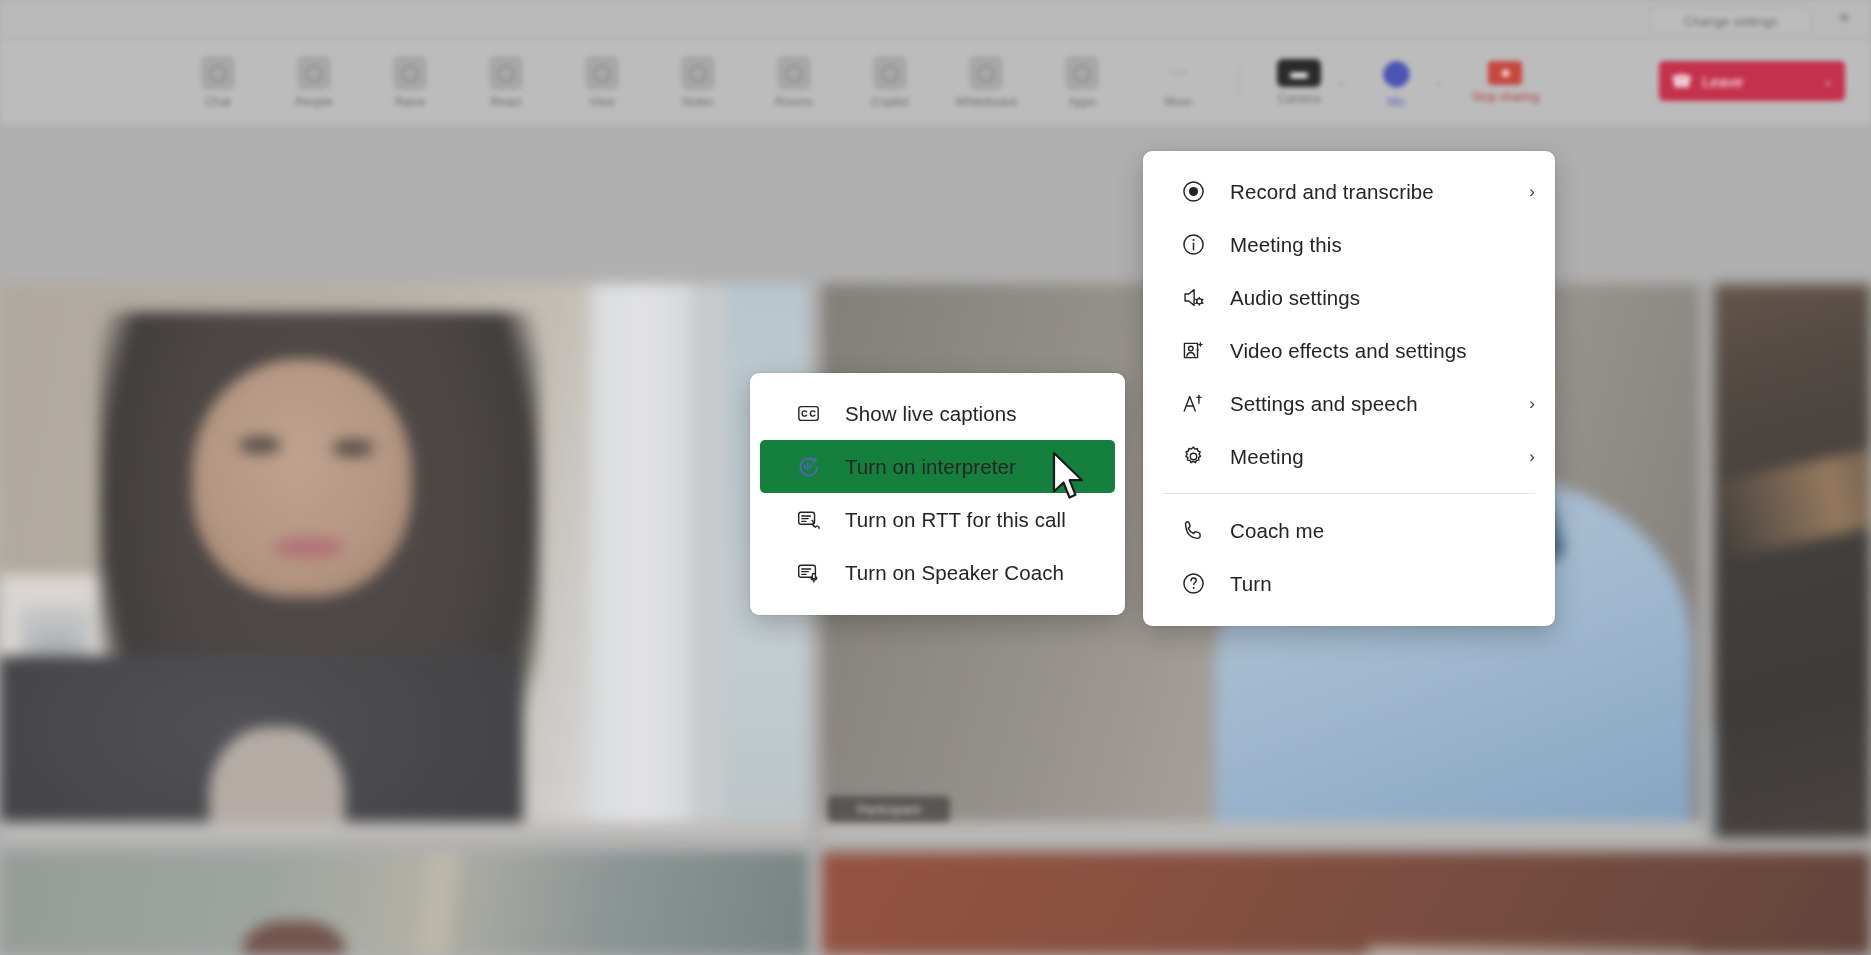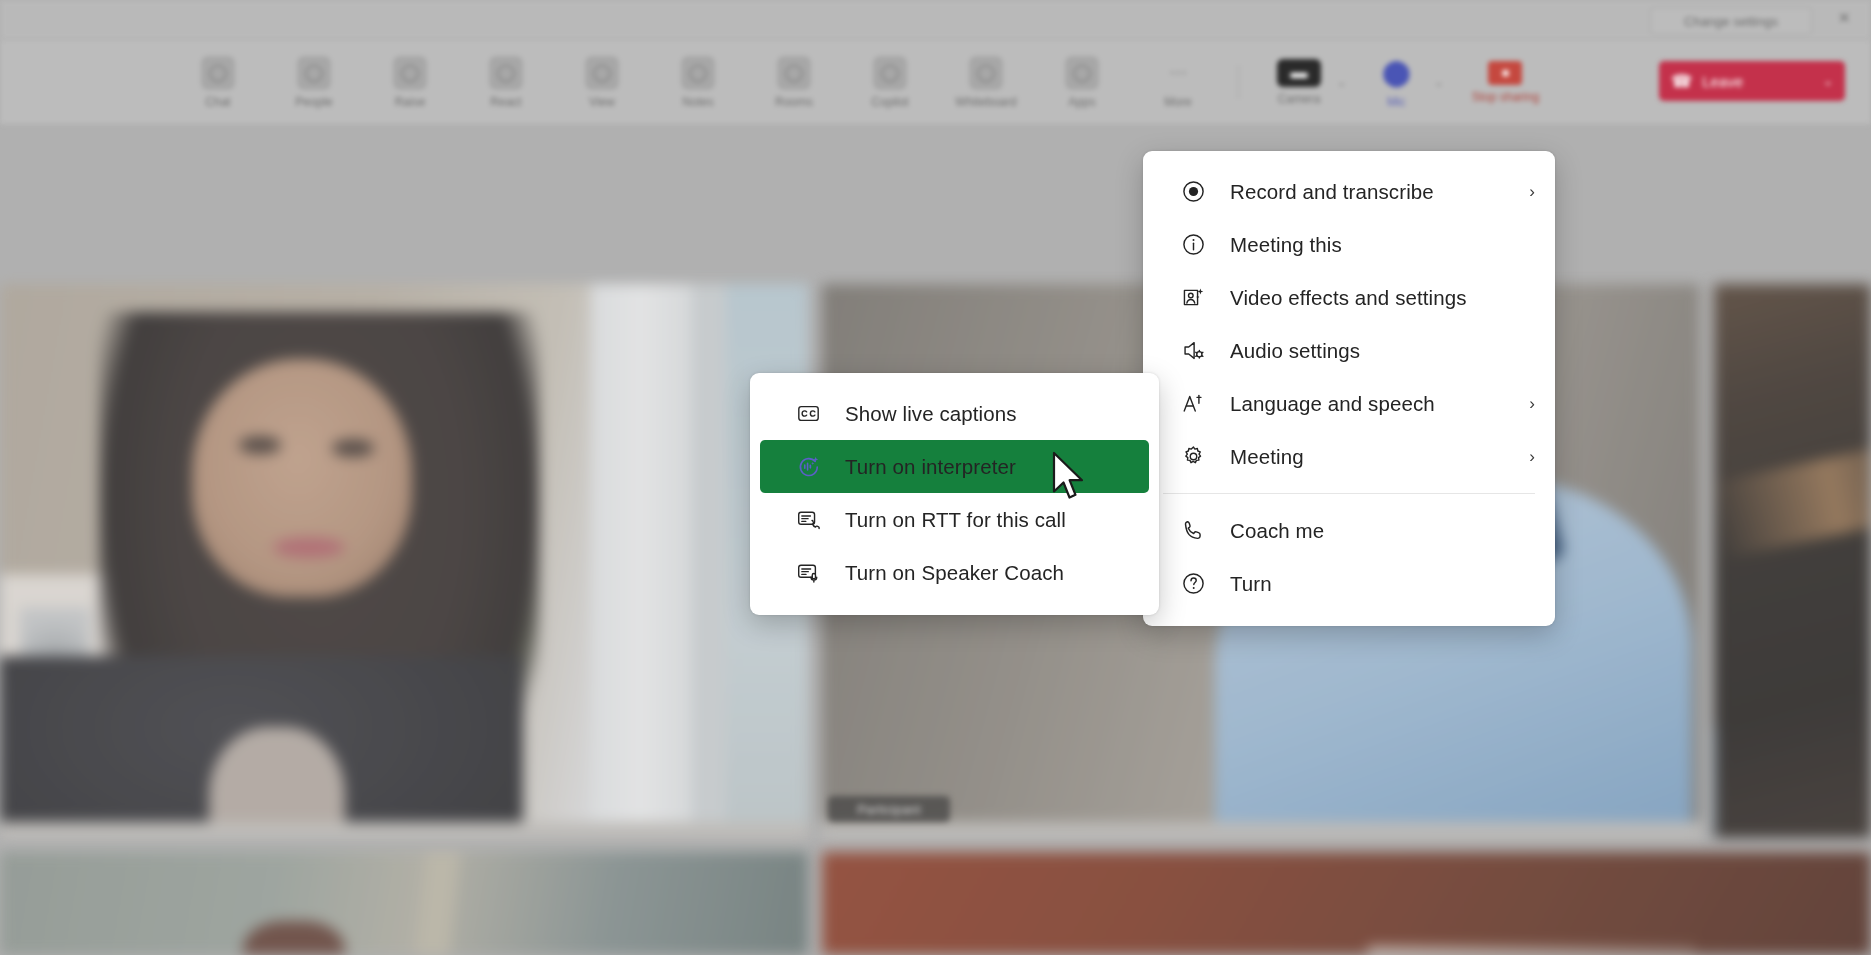--- a/index.html
+++ b/index.html
@@ -140,21 +140,21 @@
     height:53px;display:flex;align-items:center;padding:0 20px 0 36px;box-sizing:border-box;
     cursor:default;position:relative;
   }
   .mi .ic{width:29px;height:29px;flex:none;display:flex;align-items:center;justify-content:center;color:#242424;}
   .mi .tx{margin-left:22px;font-size:20.5px;color:#242424;letter-spacing:.1px;white-space:nowrap;}
   .mi .ch{margin-left:auto;color:#3b3b3b;font-size:17px;line-height:1;}
   #menu-sep{height:1px;background:#e6e6e6;margin:10px 20px 10px 20px;}
 
   
   #submenu{
-    position:absolute;left:750px;top:373px;width:409px;
+    position:absolute;left:750px;top:373px;width:375px;
     background:#ffffff;border-radius:9px;
     box-shadow:0 0 3px rgba(0,0,0,.13),0 9px 28px rgba(0,0,0,.22);
     padding:14px 0 16px;box-sizing:border-box;
   }
   .si{
     height:53px;display:flex;align-items:center;padding:0 14px 0 34px;box-sizing:border-box;
     margin:0 10px;border-radius:5px;cursor:default;
   }
   .si.sel{background:#15803d;}
   .si .ic{width:29px;height:29px;flex:none;display:flex;align-items:center;justify-content:center;color:#242424;}
@@ -334,53 +334,53 @@
         <path d="M12 10.8v6.2" stroke-linecap="round"></path>
       </svg>
     </span>
     <span class="tx">Meeting this</span>
     <span class="ch"></span>
   </div>
 
   <div class="mi">
     <span class="ic">
       <svg width="25" height="25" viewBox="0 0 24 24" fill="none" stroke="currentColor" stroke-width="1.35">
+        <path d="M12.6 4.4L7.4 8.6H3.9v6.8h3.5l5.2 4.2z" stroke-linejoin="round"></path>
+        <circle cx="17.6" cy="15.6" r="2.5"></circle>
+        <path d="M17.6 11.9v1.1M17.6 18.2v1.1M14.2 13.7l.95.55M20.05 17.0l.95.55M14.2 17.55l.95-.55M20.05 14.25l.95-.55" stroke-linecap="round"></path>
+      </svg>
+    </span>
+    <span class="tx">Audio settings</span>
+    <span class="ch"></span>
+  </div>
+
+  <div class="mi">
+    <span class="ic">
+      <svg width="25" height="25" viewBox="0 0 24 24" fill="none" stroke="currentColor" stroke-width="1.35">
         <path d="M3.3 5.2h12.6v13.6H3.3z" stroke-linejoin="round"></path>
         <circle cx="9.4" cy="10.1" r="2.2"></circle>
         <path d="M5.6 17.4c.6-2.3 2.1-3.5 3.8-3.5s3.2 1.2 3.8 3.5" stroke-linecap="round"></path>
         <path d="M18.6 3.4l.75 2.05 2.05.75-2.05.75-.75 2.05-.75-2.05-2.05-.75 2.05-.75z" fill="currentColor" stroke="none"></path>
         <path d="M16.1 9.9l.45 1.2 1.2.45-1.2.45-.45 1.2-.45-1.2-1.2-.45 1.2-.45z" fill="currentColor" stroke="none"></path>
       </svg>
     </span>
     <span class="tx">Video effects and settings</span>
     <span class="ch"></span>
   </div>
 
   <div class="mi">
     <span class="ic">
       <svg width="25" height="25" viewBox="0 0 24 24" fill="none" stroke="currentColor" stroke-width="1.35">
-        <path d="M12.6 4.4L7.4 8.6H3.9v6.8h3.5l5.2 4.2z" stroke-linejoin="round"></path>
-        <circle cx="17.6" cy="15.6" r="2.5"></circle>
-        <path d="M17.6 11.9v1.1M17.6 18.2v1.1M14.2 13.7l.95.55M20.05 17.0l.95.55M14.2 17.55l.95-.55M20.05 14.25l.95-.55" stroke-linecap="round"></path>
-      </svg>
-    </span>
-    <span class="tx">Audio settings</span>
-    <span class="ch"></span>
-  </div>
-
-  <div class="mi">
-    <span class="ic">
-      <svg width="25" height="25" viewBox="0 0 24 24" fill="none" stroke="currentColor" stroke-width="1.35">
         <path d="M3.1 19.2L8.4 5.3l5.3 13.9" stroke-linejoin="round" stroke-linecap="round"></path>
         <path d="M5.3 14.4h6.3" stroke-linecap="round"></path>
         <path d="M17.2 4.3v7.4" stroke-linecap="round"></path>
         <path d="M15.3 6.1h3.9" stroke-linecap="round"></path>
       </svg>
     </span>
-    <span class="tx">Language and speech</span>
+    <span class="tx">Settings and speech</span>
     <span class="ch">›</span>
   </div>
 
   <div class="mi">
     <span class="ic">
       <svg width="25" height="25" viewBox="0 0 24 24" fill="none" stroke="currentColor" stroke-width="1.35">
         <circle cx="12" cy="12" r="3.1"></circle>
         <path d="M12 2.9l1.35 2.0 2.35-.55.5 2.35 2.25.9-1.15 2.1 1.45 1.9-1.9 1.45.35 2.4-2.4.3-1.0 2.2-2.1-1.2-2.1 1.2-1.0-2.2-2.4-.3.35-2.4-1.9-1.45 1.45-1.9L4.8 7.6l2.25-.9.5-2.35 2.35.55z" stroke-linejoin="round"></path>
       </svg>
     </span>

